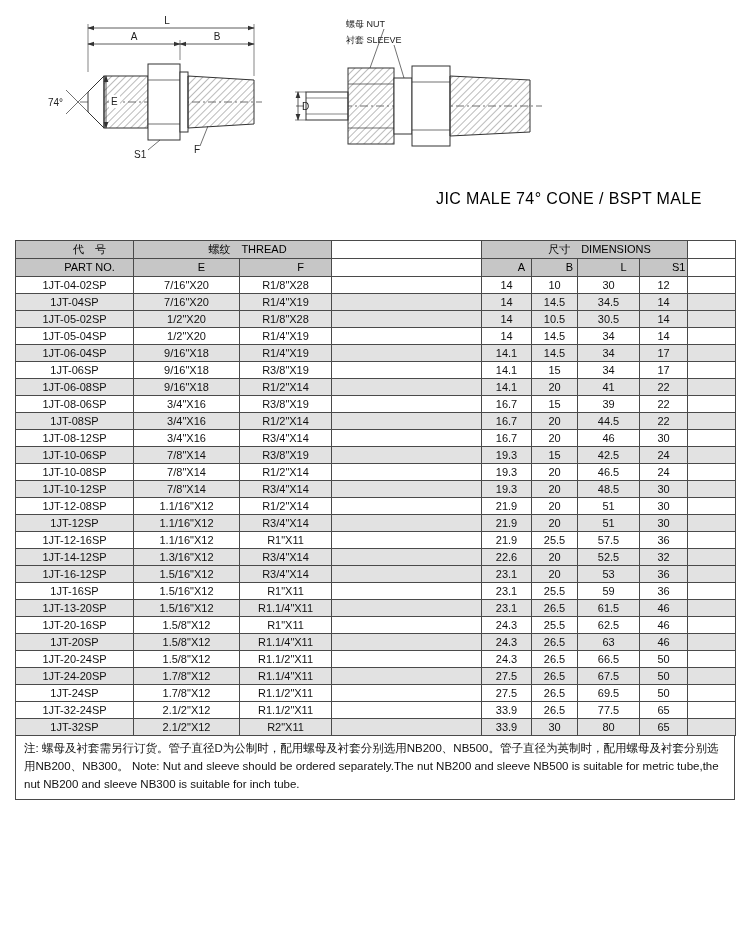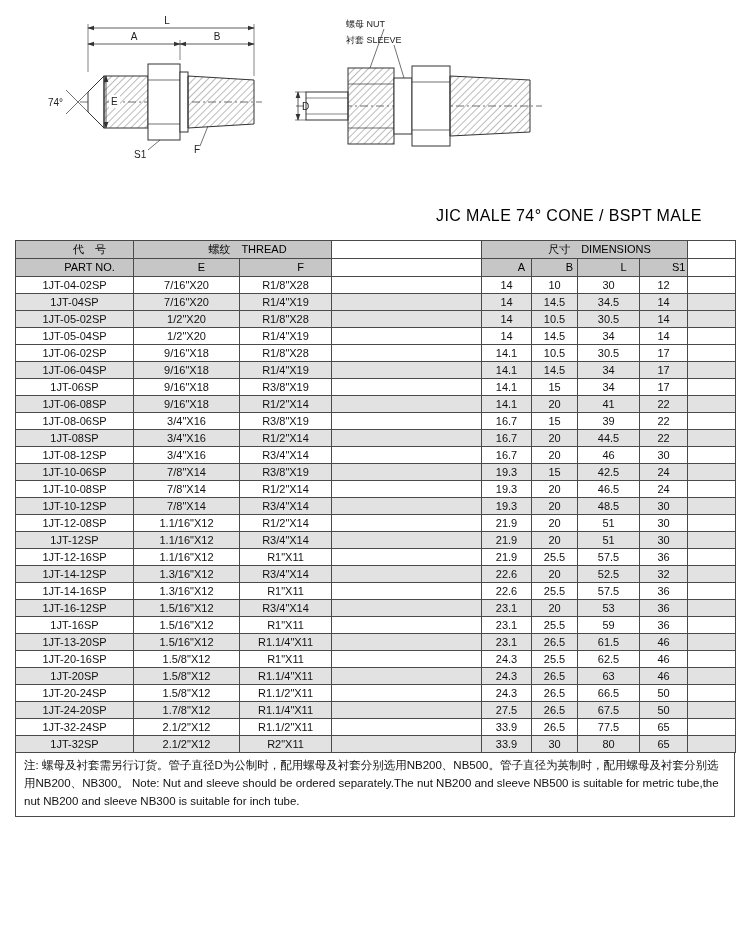--- a/index.html
+++ b/index.html
@@ -12,21 +12,21 @@
   .page { position: relative; width: 750px; height: 940px; overflow: hidden; background:#fff; }
 
   
   .drawing-left  { position: absolute; left: 48px;  top: 12px; }
   .drawing-right { position: absolute; left: 288px; top: 14px; }
   svg text { font-family: "Liberation Sans", sans-serif; font-size: 10px; fill: #222; stroke: none; }
   svg .cjk { font-size: 9px; }
 
   
   .title {
-    position: absolute; top: 207px; left: 436px; width: 300px;
+    position: absolute; top: 190px; left: 436px; width: 300px;
     font-size: 16px; letter-spacing: 0.4px; color: #000; white-space: nowrap;
   }
 
   
   .tablewrap { position: absolute; left: 15px; top: 240px; width: 720px; }
   table.spec { width: 720px; border-collapse: collapse; table-layout: fixed; font-size: 11px; }
   .spec th, .spec td {
     border: 1px solid #4a4a4a; height: 17px; padding: 0 2px;
     text-align: center; vertical-align: middle; font-weight: normal;
     overflow: hidden; white-space: nowrap; line-height: 1.1;
@@ -212,31 +212,20 @@
             <td>1JT-05-04SP</td>
             <td>1/2"X20</td>
             <td>R1/4"X19</td>
             <td></td>
             <td>14</td>
             <td>14.5</td>
             <td>34</td>
             <td>14</td>
             <td></td>
           </tr>
-          <tr>
-            <td>1JT-06-02SP</td>
-            <td>9/16"X18</td>
-            <td>R1/8"X28</td>
-            <td></td>
-            <td>14.1</td>
-            <td>10.5</td>
-            <td>30.5</td>
-            <td>17</td>
-            <td></td>
-          </tr>
           <tr class="alt">
             <td>1JT-06-04SP</td>
             <td>9/16"X18</td>
             <td>R1/4"X19</td>
             <td></td>
             <td>14.1</td>
             <td>14.5</td>
             <td>34</td>
             <td>17</td>
             <td></td>
@@ -366,31 +355,20 @@
             <td>1JT-14-12SP</td>
             <td>1.3/16"X12</td>
             <td>R3/4"X14</td>
             <td></td>
             <td>22.6</td>
             <td>20</td>
             <td>52.5</td>
             <td>32</td>
             <td></td>
           </tr>
-          <tr>
-            <td>1JT-14-16SP</td>
-            <td>1.3/16"X12</td>
-            <td>R1"X11</td>
-            <td></td>
-            <td>22.6</td>
-            <td>25.5</td>
-            <td>57.5</td>
-            <td>36</td>
-            <td></td>
-          </tr>
           <tr class="alt">
             <td>1JT-16-12SP</td>
             <td>1.5/16"X12</td>
             <td>R3/4"X14</td>
             <td></td>
             <td>23.1</td>
             <td>20</td>
             <td>53</td>
             <td>36</td>
             <td></td>
@@ -451,20 +429,31 @@
             <td></td>
           </tr>
           <tr class="alt">
             <td>1JT-24-20SP</td>
             <td>1.7/8"X12</td>
             <td>R1.1/4"X11</td>
             <td></td>
             <td>27.5</td>
             <td>26.5</td>
             <td>67.5</td>
+            <td>50</td>
+            <td></td>
+          </tr>
+          <tr>
+            <td>1JT-24SP</td>
+            <td>1.7/8"X12</td>
+            <td>R1.1/2"X11</td>
+            <td></td>
+            <td>27.5</td>
+            <td>26.5</td>
+            <td>69.5</td>
             <td>50</td>
             <td></td>
           </tr>
           <tr>
             <td>1JT-32-24SP</td>
             <td>2.1/2"X12</td>
             <td>R1.1/2"X11</td>
             <td></td>
             <td>33.9</td>
             <td>26.5</td>

